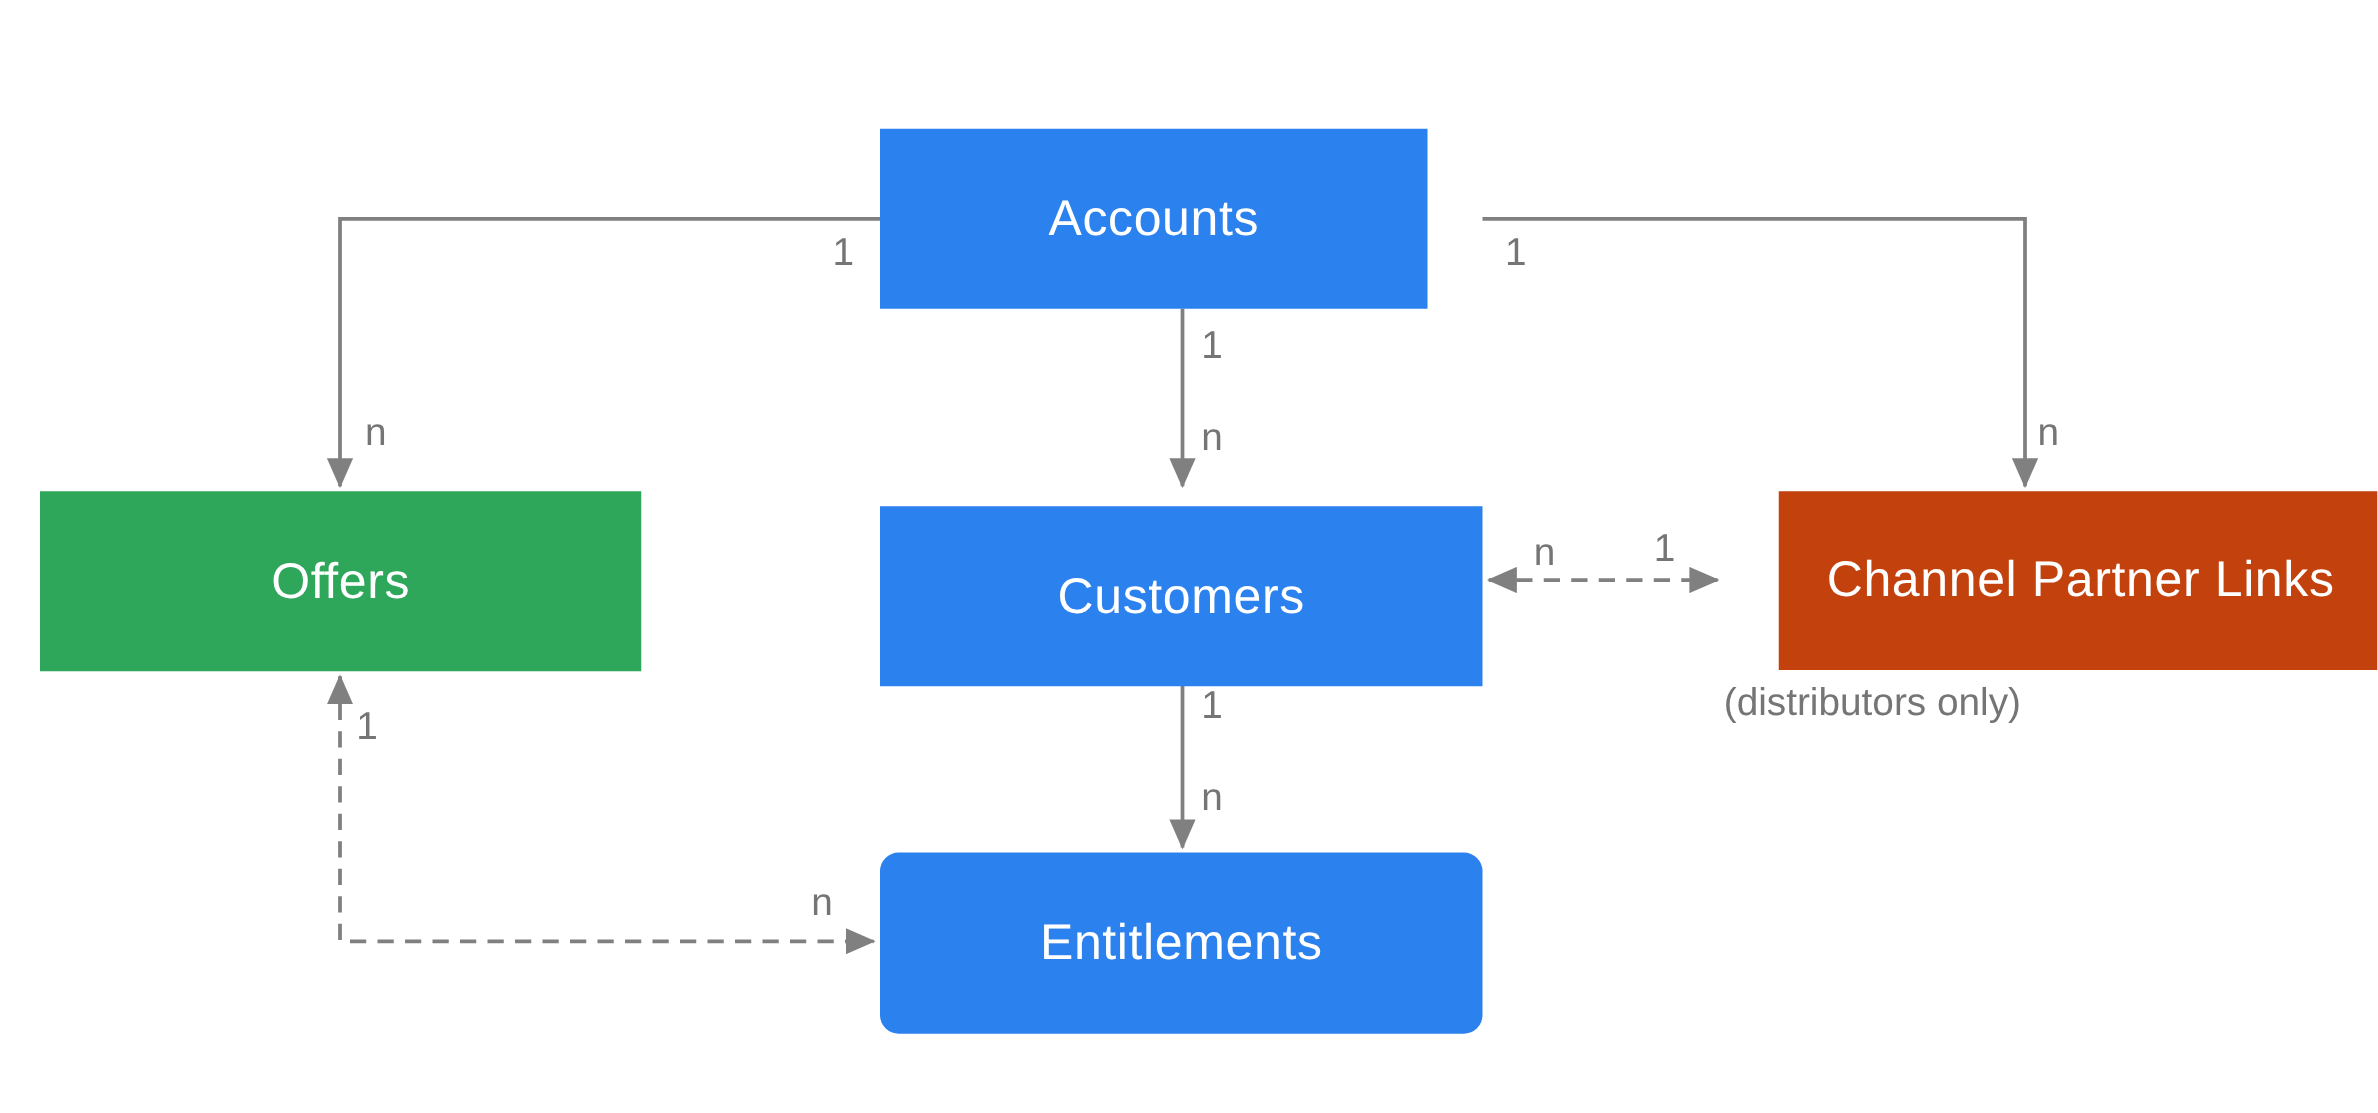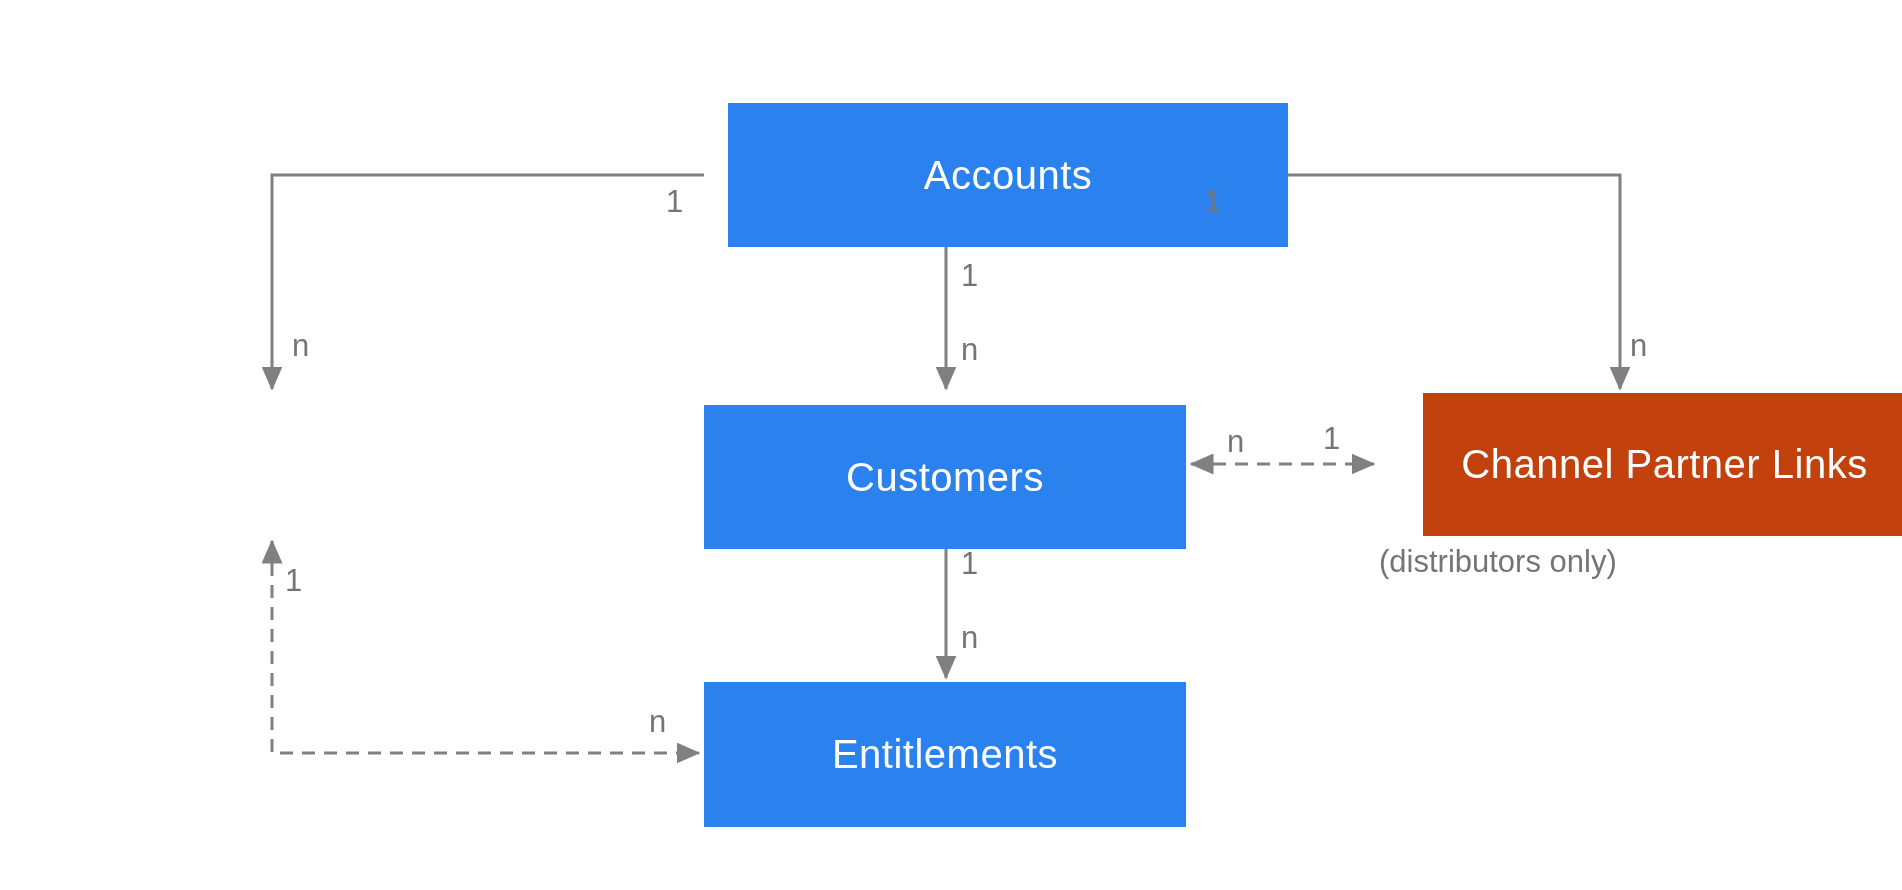--- a/index.html
+++ b/index.html
@@ -27,25 +27,25 @@
     position: absolute;
     display: flex;
     align-items: center;
     justify-content: center;
     color: #ffffff;
     font-size: 40px;
     font-weight: 400;
     letter-spacing: 0.5px;
     white-space: nowrap;
   }
-  #node-accounts     { left: 728px; top: 103px; width: 560px; height: 144px; }
+  #node-accounts     { left: 704px; top: 103px; width: 438px; height: 144px; }
   #node-offers       { left:  32px; top: 393px; width: 481px; height: 144px; }
   #node-customers    { left: 704px; top: 393px; width: 482px; height: 144px; }
   #node-cpl          { left: 1379px; top: 393px; width: 483px; height: 143px; }
-  #node-entitlements { left: 704px; top: 682px; width: 482px; height: 145px; }
+  #node-entitlements { left: 704px; top: 682px; width: 482px; height: 145px; border-radius: 15px; }
   .caption {
     position: absolute;
     left: 1379px; top: 544px; width: 483px;
     text-align: left;
     color: #757575;
     font-size: 31px;
   }
   .lbl {
     position: absolute;
     color: #757575;
@@ -82,20 +82,23 @@
     <path class="edge" d="M 1186 175 L 1620 175 L 1620 389" marker-end="url(#arrow)"></path>
     <path class="edge dashed" d="M 1191 464 L 1374 464" marker-start="url(#arrow)" marker-end="url(#arrow)"></path>
     <path class="edge" d="M 946 537 L 946 678" marker-end="url(#arrow)"></path>
     <path class="edge dashed" d="M 272 541 L 272 753 L 699 753" marker-start="url(#arrow)" marker-end="url(#arrow)"></path>
   </svg>
 
   <div class="node" id="node-accounts" style="background-color: rgb(43, 129, 238);">
     <span>Accounts</span>
   </div>
 
+  <div class="node" id="node-offers" style="background-color: rgb(47, 167, 90);">
+    <span>Offers</span>
+  </div>
 
   <div class="node" id="node-customers" style="background-color: rgb(43, 129, 238); margin-top: 12px;">
     <span>Customers</span>
   </div>
 
   <div class="node" id="node-cpl" style="background-color: #c2410c; margin-left: 44px;">
     <span>Channel Partner Links</span>
   </div>
 
   <div class="node" id="node-entitlements" style="background-color: rgb(43, 129, 238);">

